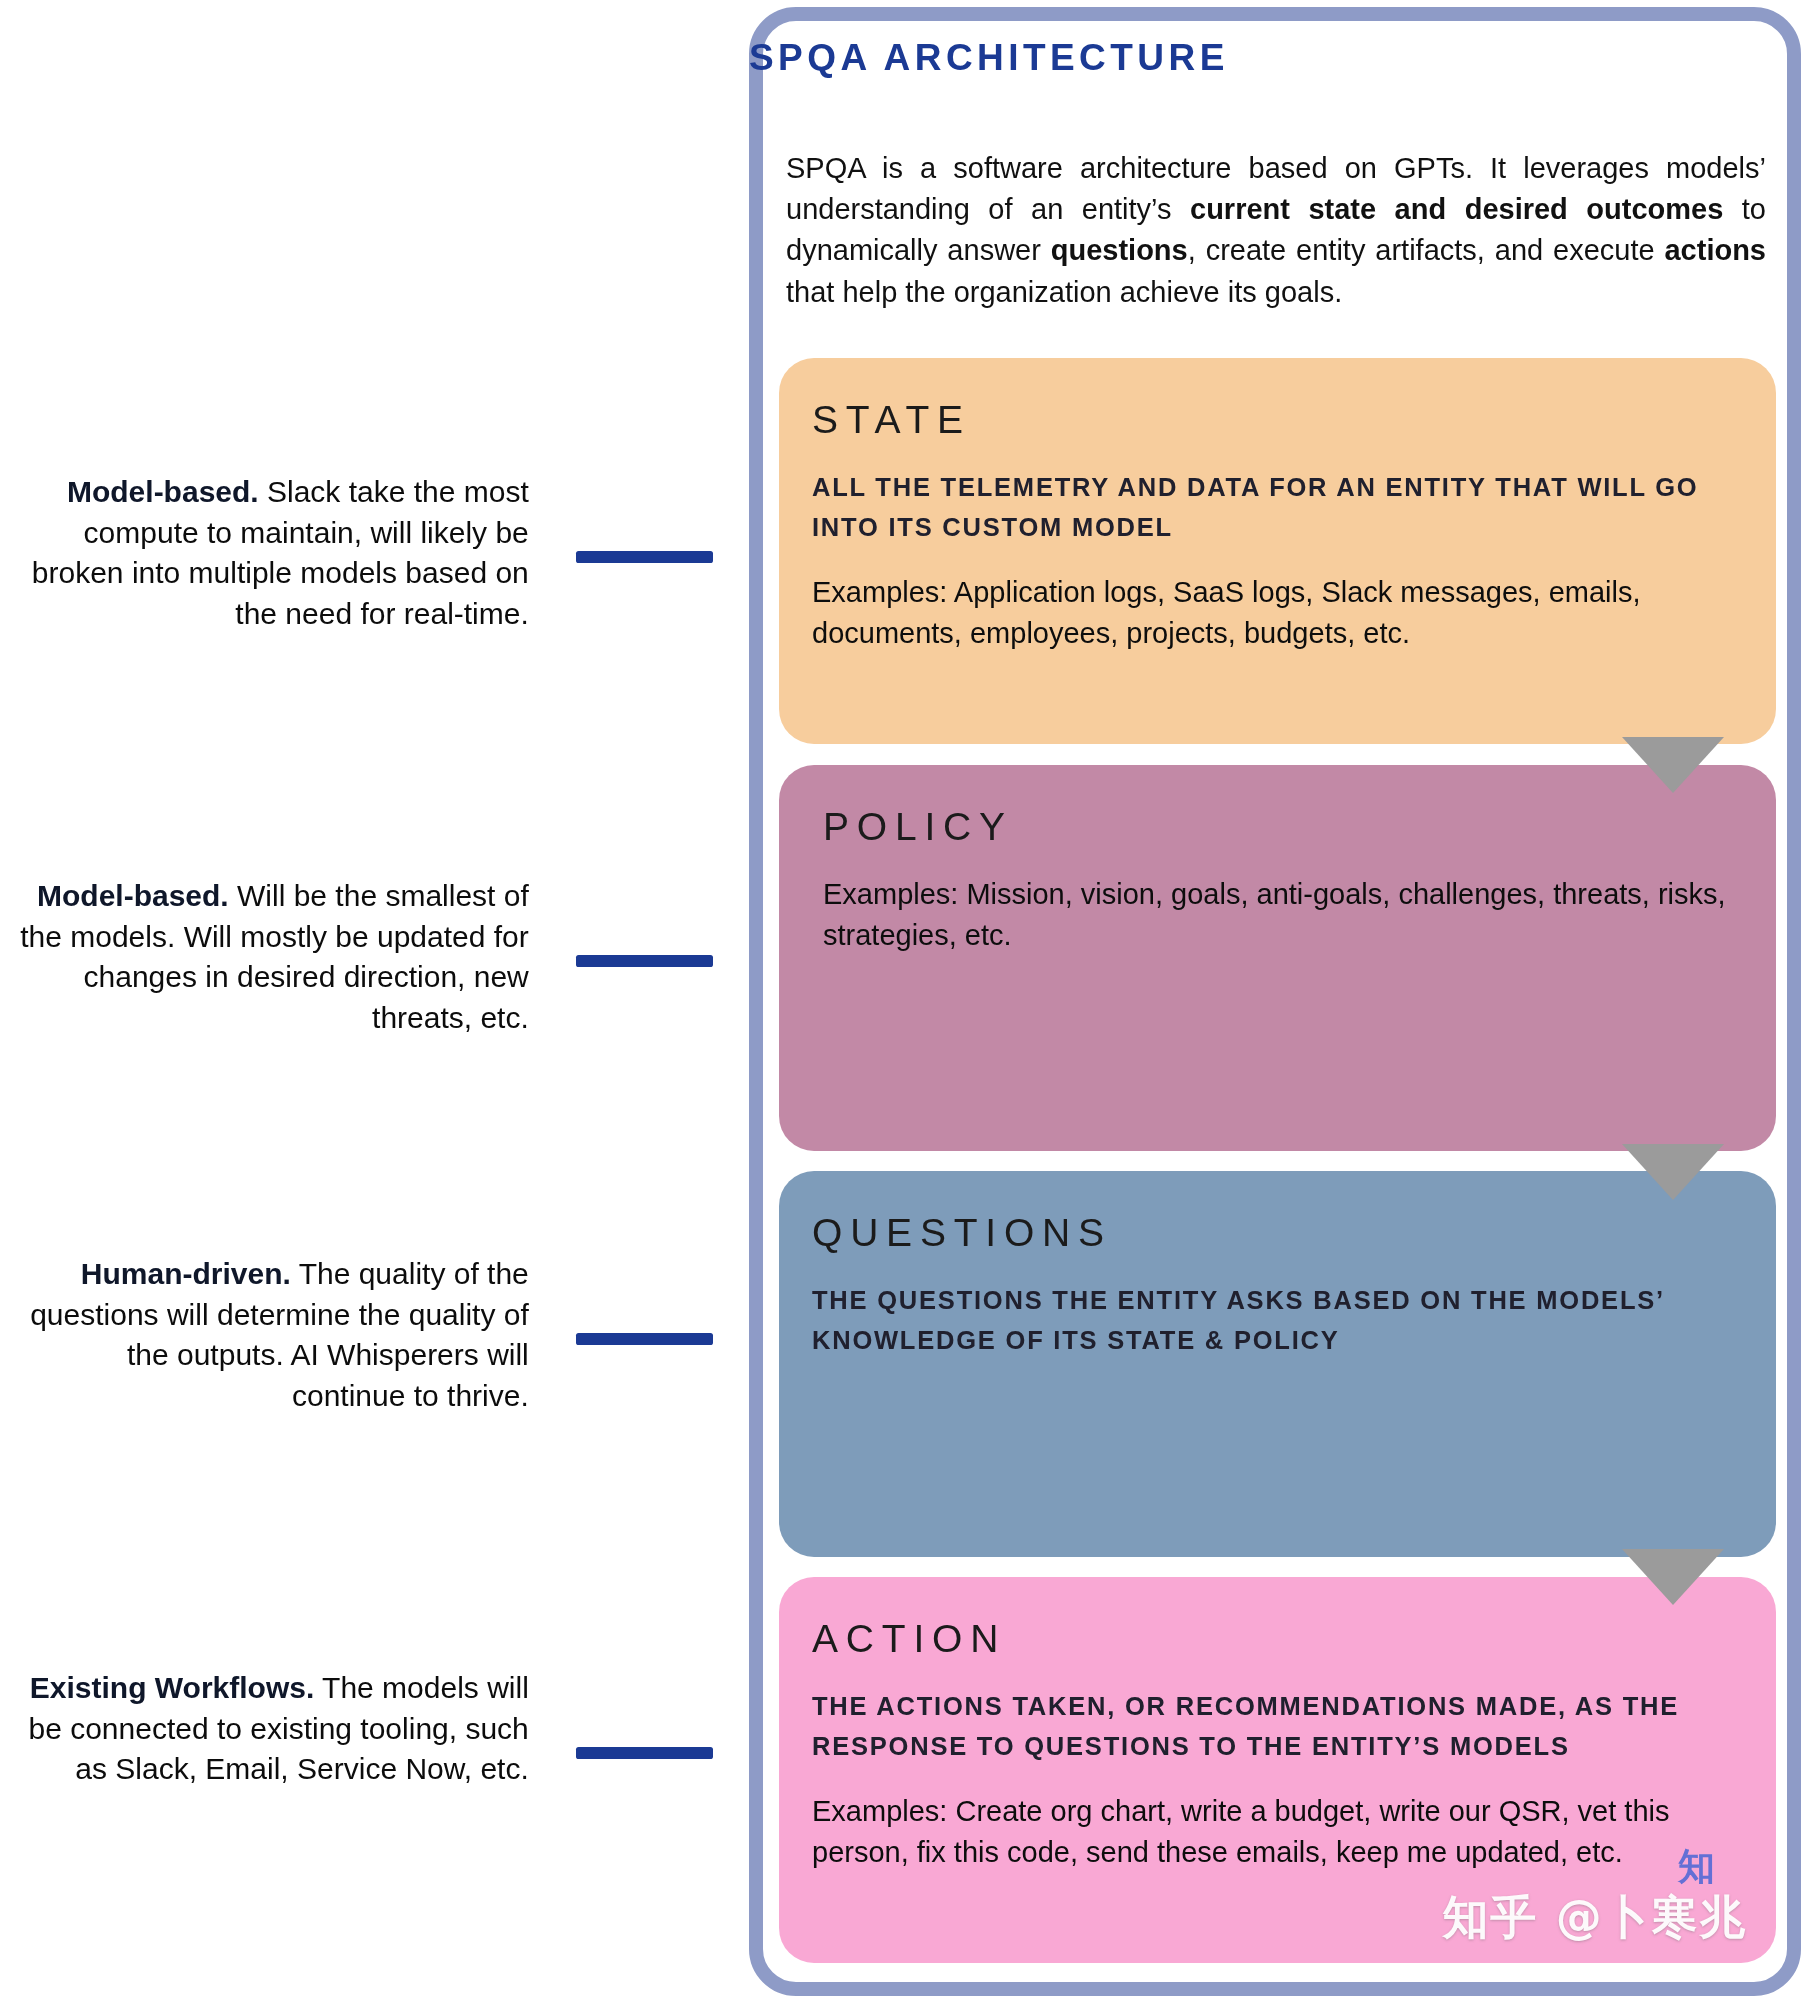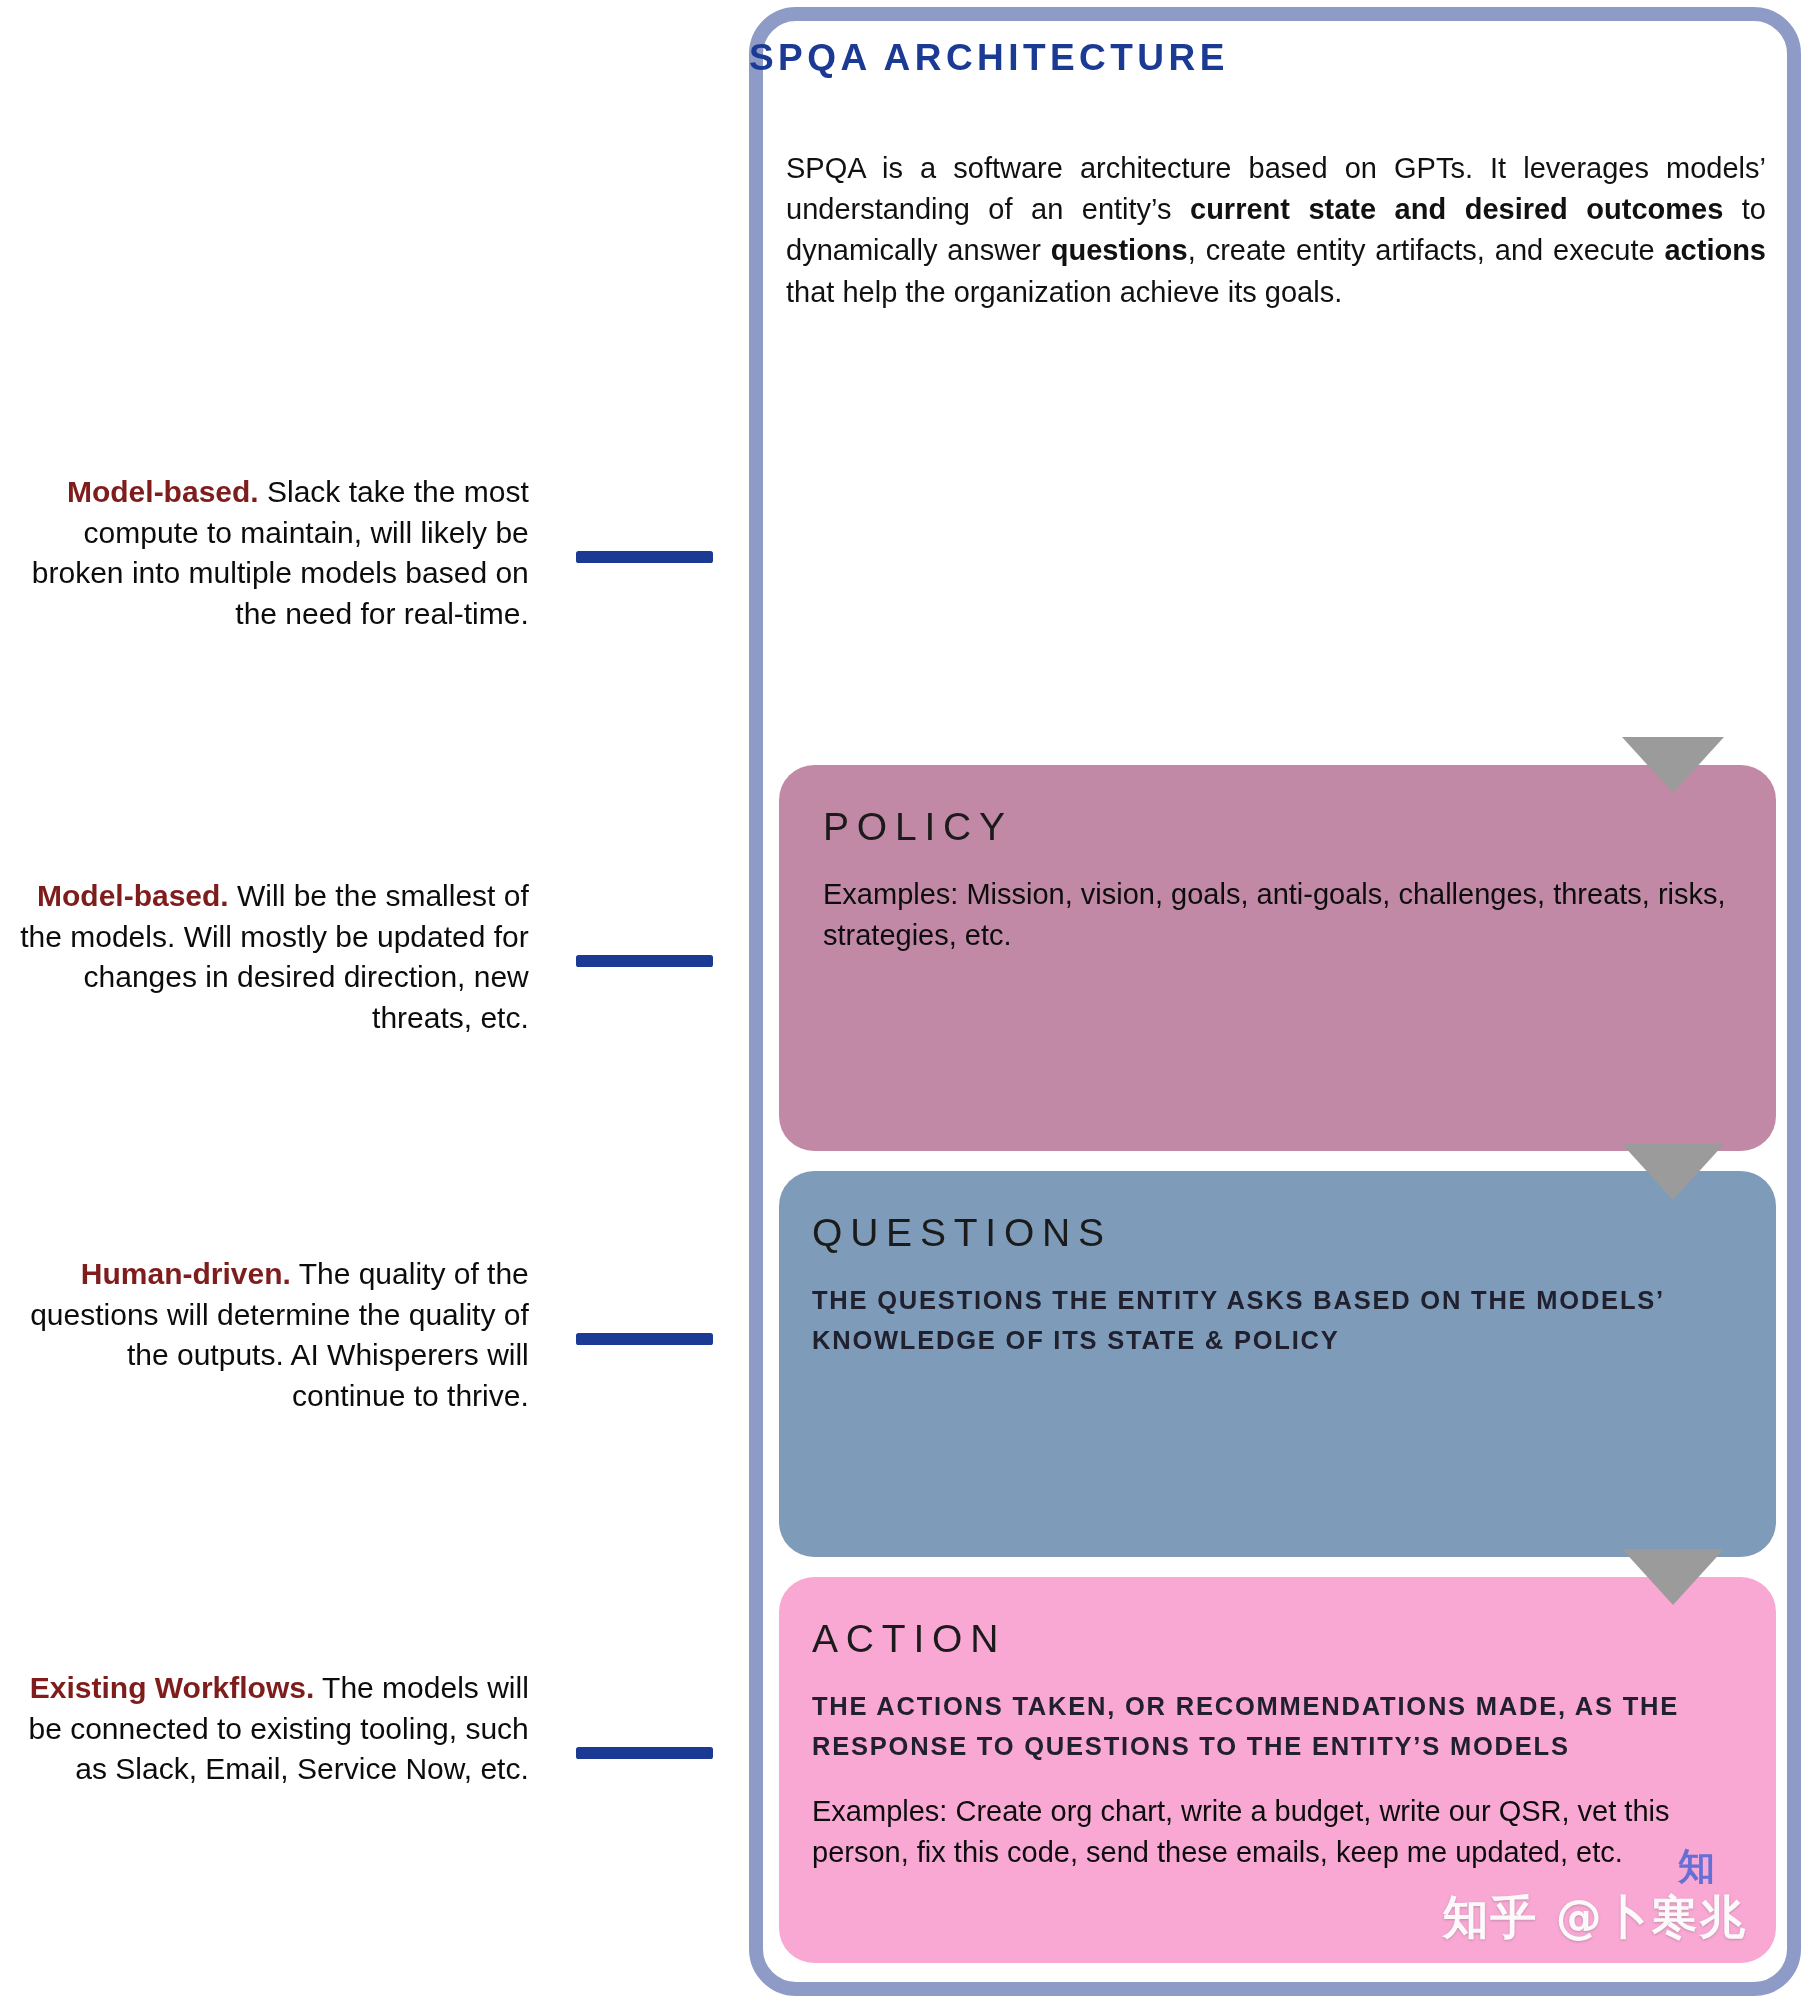--- a/index.html
+++ b/index.html
@@ -48,21 +48,21 @@
     border-top:56px solid #9b9b9b;
   }
   .arrow1{top:737px;}
   .arrow2{top:1144px;}
   .arrow3{top:1549px;}
   
   .ann{
     position:absolute;left:8.8px;width:520px;text-align:right;
     font-size:30px;line-height:1.35;color:#0c0c0c;z-index:1;
   }
-  .ann b{color:#7f1d1d;font-weight:700;}
+  .ann b{color:#0f172a;font-weight:700;}
   .ann1{top:472px;}
   .ann2{top:876px;}
   .ann3{top:1254px;}
   .ann4{top:1668px;}
   
   .dash{
     position:absolute;left:576px;width:137px;height:12.3px;
     background:#1b3a94;border-radius:2.6px;z-index:1;
   }
   .dash1{top:551px;}
@@ -86,20 +86,25 @@
 <body>
 
 <div class="canvas">
 
   <div class="frame"></div>
 
   <div class="diagram-title">SPQA ARCHITECTURE</div>
 
   <p class="intro"><span>SPQA is a software architecture based on GPTs. It leverages models’ understanding of an entity’s </span><b>current state and desired outcomes</b><span> to dynamically answer </span><b>questions</b><span>, create entity artifacts, and execute </span><b>actions</b><span> that help the organization achieve its goals.</span></p>
 
+  <div class="box box-state" style="background-color: rgb(247, 205, 157);">
+    <div class="box-title">STATE</div>
+    <div class="box-caps">ALL THE TELEMETRY AND DATA FOR AN ENTITY THAT WILL GO INTO ITS CUSTOM MODEL</div>
+    <div class="box-examples">Examples: Application logs, SaaS logs, Slack messages, emails, documents, employees, projects, budgets, etc.</div>
+  </div>
 
   <div class="box box-policy" style="background-color: rgb(194, 137, 166); padding-left: 44px;">
     <div class="box-title">POLICY</div>
     <div class="box-examples">Examples: Mission, vision, goals, anti-goals, challenges, threats, risks, strategies, etc.</div>
   </div>
 
   <div class="box box-questions" style="background-color: rgb(126, 156, 186);">
     <div class="box-title">QUESTIONS</div>
     <div class="box-caps">THE QUESTIONS THE ENTITY ASKS BASED ON THE MODELS’ KNOWLEDGE OF ITS STATE &amp; POLICY</div>
   </div>

